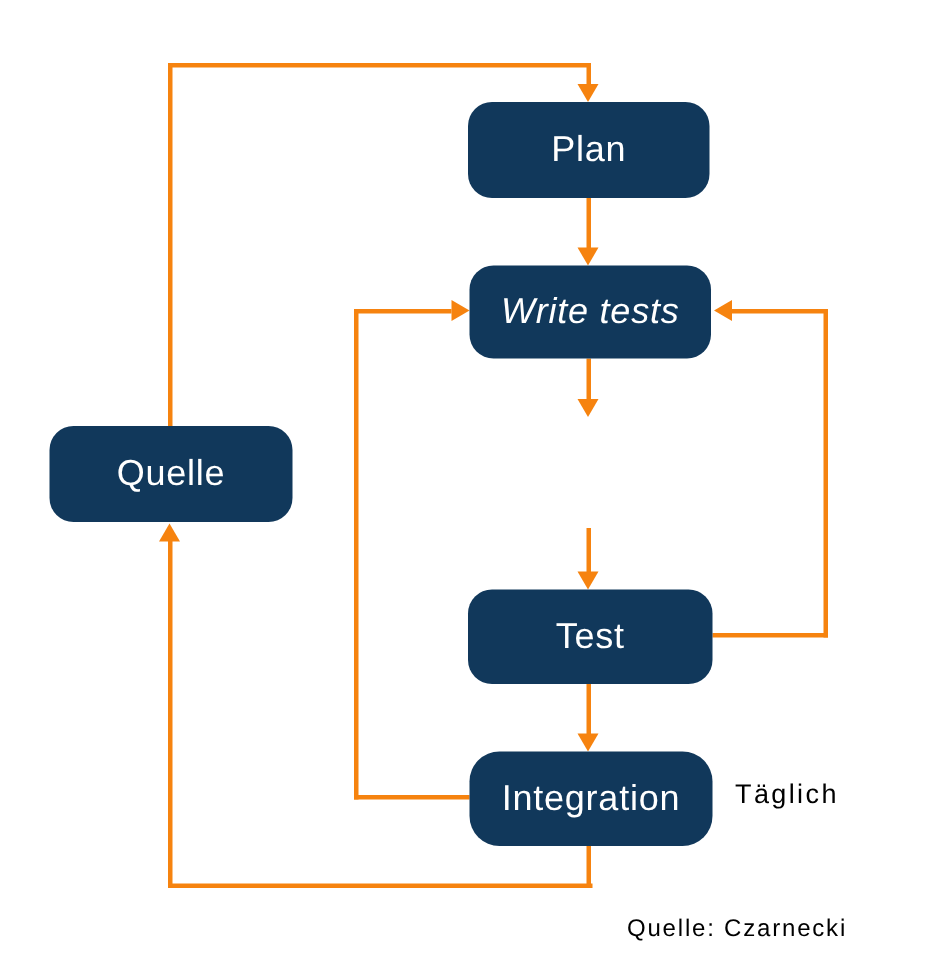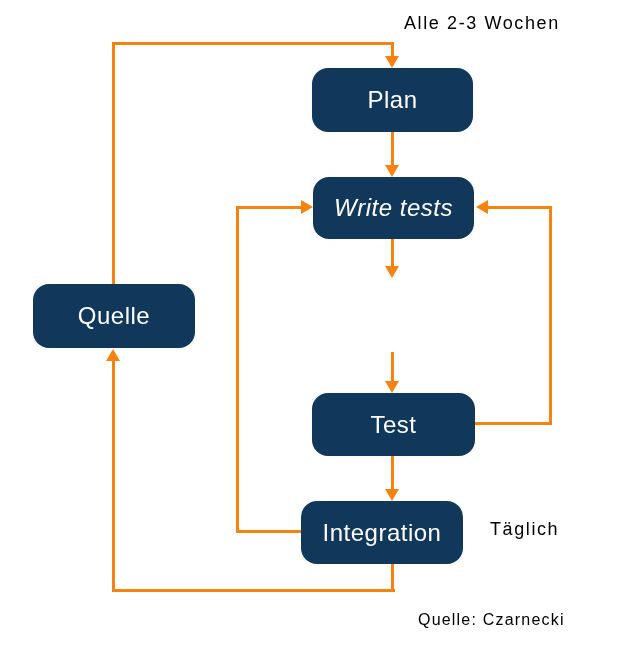--- a/index.html
+++ b/index.html
@@ -65,21 +65,20 @@
     font-size: 16px;
     letter-spacing: 1.2px;
     white-space: nowrap;
   }
 </style>
 </head>
 <body>
 
 <div id="canvas">
 
-  <div class="annot" style="left:404px; top:13px;">Alle 2-3 Wochen</div>
   <div class="annot" style="left:490px; top:519px;">Täglich</div>
   <div class="source" style="left:418px; top:611px;">Quelle: Czarnecki</div>
 
   <div class="line" style="left:112px; top:42px; width:3px; height:242px;"></div>
   <div class="line" style="left:112px; top:42px; width:282px; height:3px;"></div>
   <div class="line" style="left:391px; top:42px; width:3px; height:15px;"></div>
   <div class="arr down" style="left:385px; top:56px;"></div>
 
   <div class="line" style="left:391px; top:132px; width:3px; height:35px;"></div>
   <div class="arr down" style="left:385px; top:165px;"></div>
@@ -108,17 +107,17 @@
   <div class="line" style="left:112px; top:360px; width:3px; height:232px;"></div>
   <div class="arr up" style="left:106px; top:349px;"></div>
 
   <div class="node" style="left:312px; top:68px; width:161px; height:64px;">Plan</div>
 
   <div class="node" style="left:313px; top:177px; width:161px; height:62px;font-style:italic;">Write tests</div>
 
 
   <div class="node" style="left:312px; top:393px; width:163px; height:63px;">Test</div>
 
-  <div class="node" style="left:301px; top:501px; width:162px; height:63px;">Integration</div>
+  <div class="node" style="left:313px; top:501px; width:162px; height:63px;border-radius:20px;">Integration</div>
 
   <div class="node" style="left:33px; top:284px; width:162px; height:64px;">Quelle</div>
 
 </div>
 
 </body></html>

